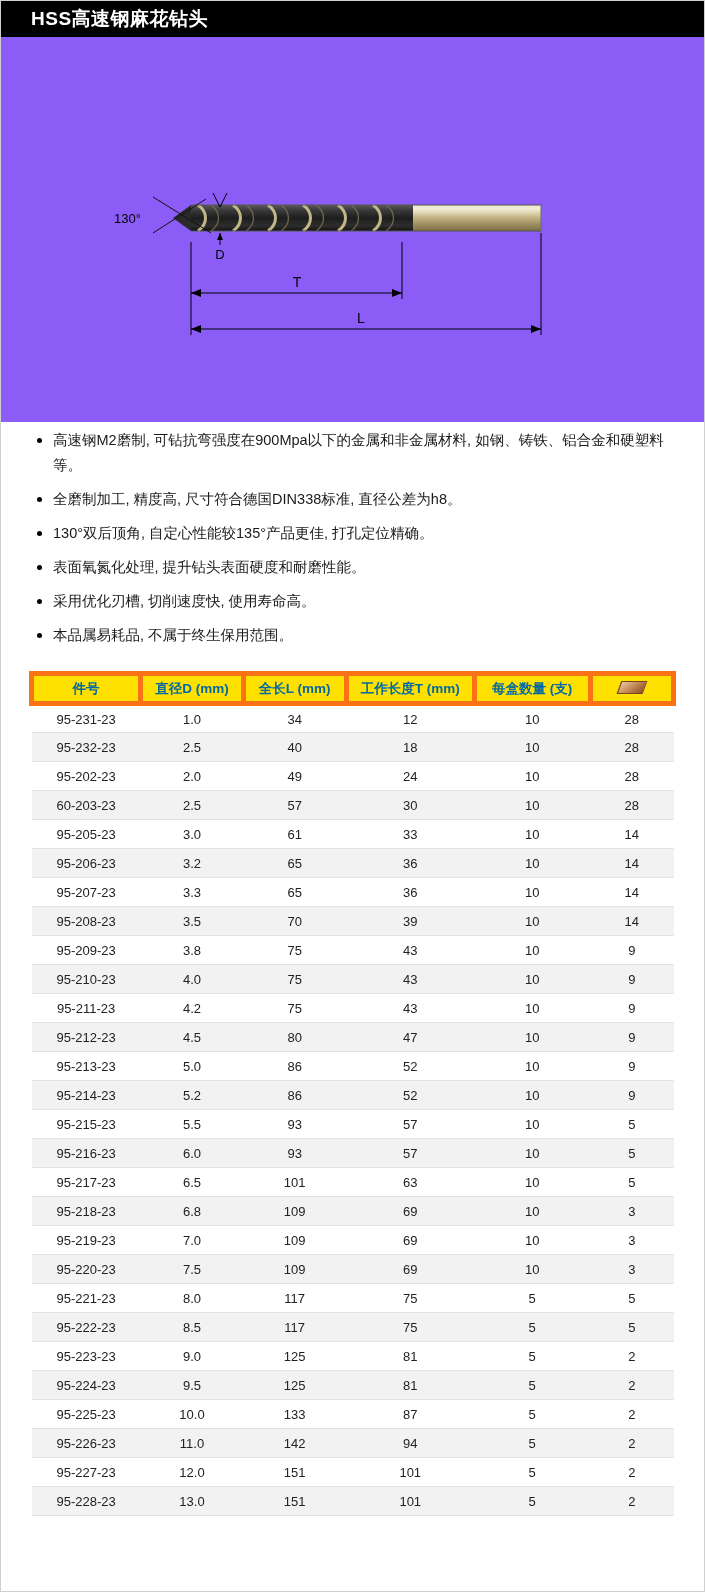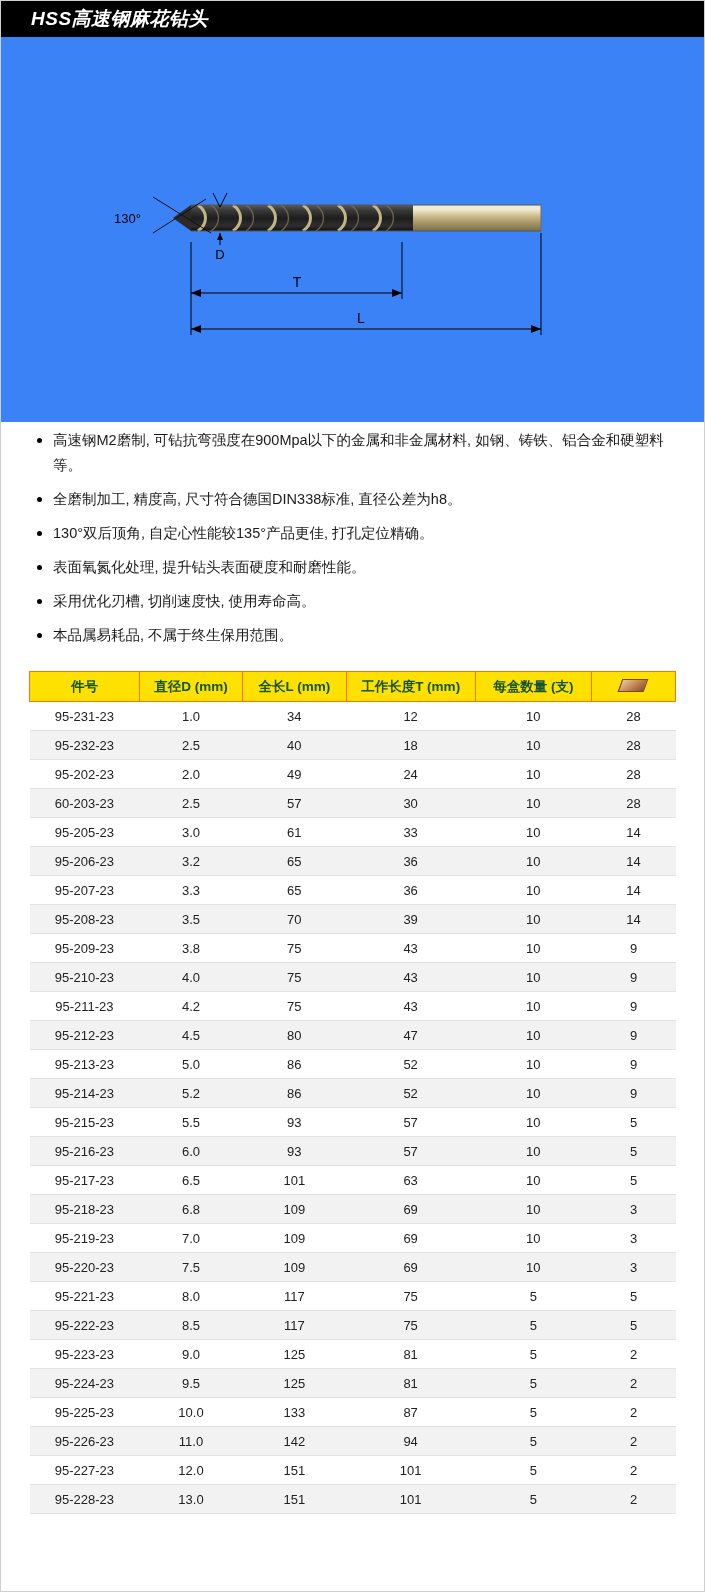--- a/index.html
+++ b/index.html
@@ -25,27 +25,26 @@
   .title-bar {
     height: 36px;
     background: #000000;
     color: #ffffff;
     display: flex;
     align-items: center;
     padding-left: 30px;
     font-size: 19px;
     font-weight: bold;
     letter-spacing: 0.5px;
-    font-style: italic;
   }
   
   .illustration {
     position: relative;
     height: 385px;
-    background: #3b82f6;
+    background: #8b5cf6;
   }
   .illustration svg { display: block; }
   
   .features {
     margin: 0;
     padding: 6px 28px 0 36px;
     list-style: none;
   }
   .features li {
     position: relative;
@@ -69,25 +68,25 @@
   .table-wrap {
     padding: 14px 28px 26px 28px;
   }
   table.spec {
     width: 100%;
     border-collapse: collapse;
     font-size: 13px;
   }
   table.spec thead th {
     background: #ffe100;
-    color: #14532d;
+    color: #0369a1;
     font-size: 13.5px;
     font-weight: bold;
     height: 30px;
-    border: 1px solid #f97316;
+    border: 5px solid #f97316;
     text-align: center;
     white-space: nowrap;
   }
   table.spec tbody td {
     height: 29px;
     text-align: center;
     border-bottom: 1px solid #e2e2e2;
     border-left: none;
     border-right: none;
     color: #222;

